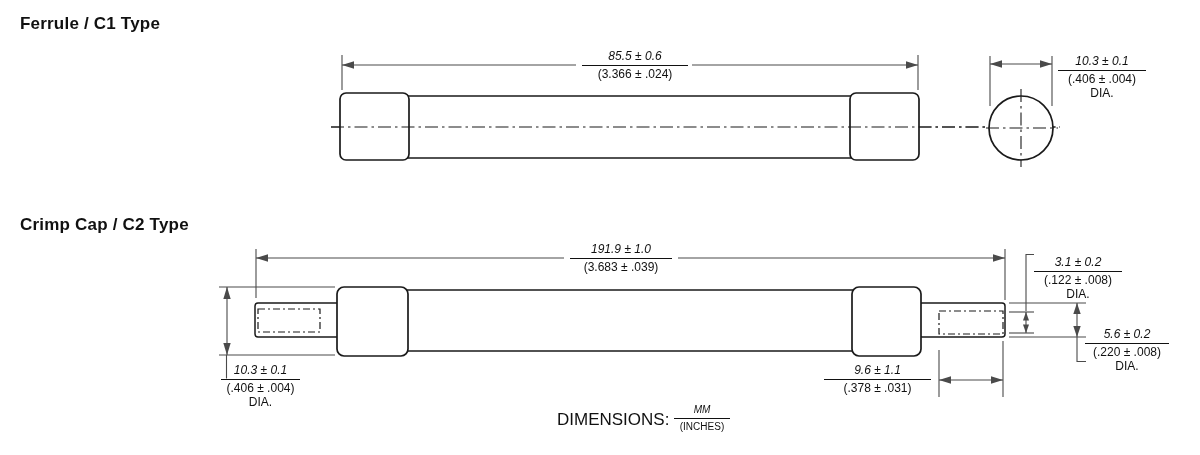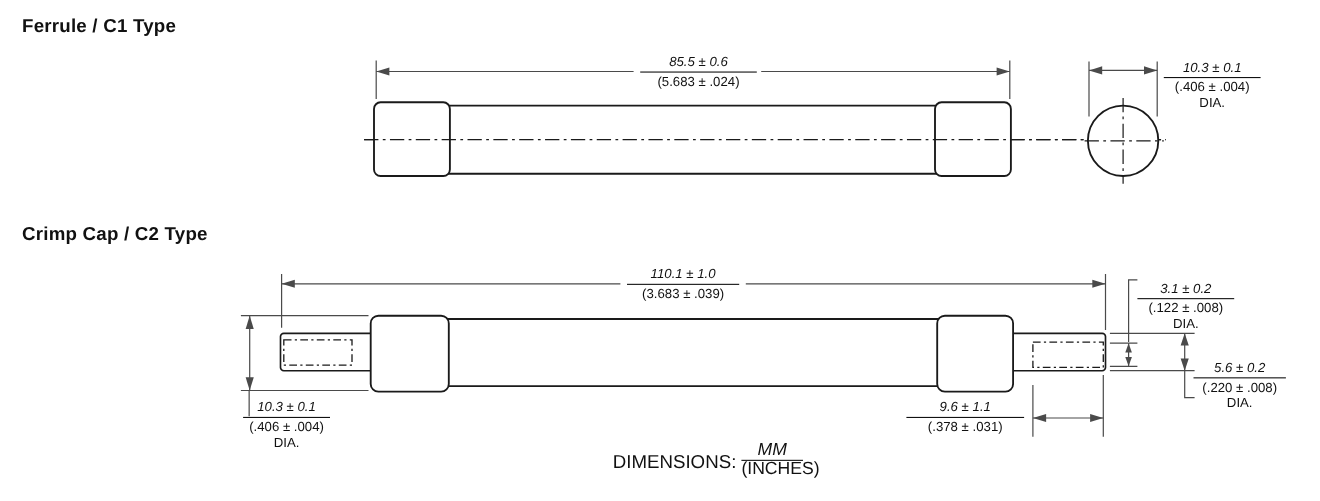--- a/index.html
+++ b/index.html
@@ -131,35 +131,35 @@
         <path class="dimline" d="M1077,303 V337"></path>
         <polygon class="dimfill" points="1077,303 1073.3,314 1080.7,314"></polygon>
         <polygon class="dimfill" points="1077,337 1073.3,326 1080.7,326"></polygon>
         <path class="dimline" d="M1077,337 V361.5 H1086"></path>
       </g>
     </g>
   </svg>
 
   <div class="section-title" style="top:14px;">Ferrule / C1 Type</div>
 
-  <div class="section-title" style="top:203px;">Crimp Cap / C2 Type</div>
+  <div class="section-title" style="top:215px;">Crimp Cap / C2 Type</div>
 
   <div class="dim-label" style="left:582px; top:50px; width:106px;">
     <span class="num">85.5 ± 0.6</span>
-    <span class="den">(5.683 ± .024)</span>
+    <span class="den">(3.366 ± .024)</span>
   </div>
 
   <div class="dim-label" style="left:1058px; top:55px; width:88px;">
     <span class="num">10.3 ± 0.1</span>
     <span class="den">(.406 ± .004)</span>
     <span class="dia">DIA.</span>
   </div>
 
   <div class="dim-label" style="left:570px; top:243px; width:102px;">
-    <span class="num">110.1 ± 1.0</span>
+    <span class="num">191.9 ± 1.0</span>
     <span class="den">(3.683 ± .039)</span>
   </div>
 
   <div class="dim-label" style="left:1034px; top:239px; width:88px;margin-top:17px;">
     <span class="num">3.1 ± 0.2</span>
     <span class="den">(.122 ± .008)</span>
     <span class="dia">DIA.</span>
   </div>
 
   <div class="dim-label" style="left:221px; top:364px; width:79px;">
@@ -173,18 +173,18 @@
     <span class="den">(.378 ± .031)</span>
   </div>
 
   <div class="dim-label" style="left:1085px; top:328px; width:84px;">
     <span class="num">5.6 ± 0.2</span>
     <span class="den">(.220 ± .008)</span>
     <span class="dia">DIA.</span>
   </div>
 
   <div class="footer-note" style="left:557px; top:410px;">DIMENSIONS:</div>
-  <div class="dim-label" style="left:674px; top:403px; width:56px; font-size:16px;">
+  <div class="dim-label" style="left:674px; top:403px; width:56px; font-size:10px;">
     <span class="num">MM</span>
     <span class="den">(INCHES)</span>
   </div>
 
 </div>
 
 </body></html>

